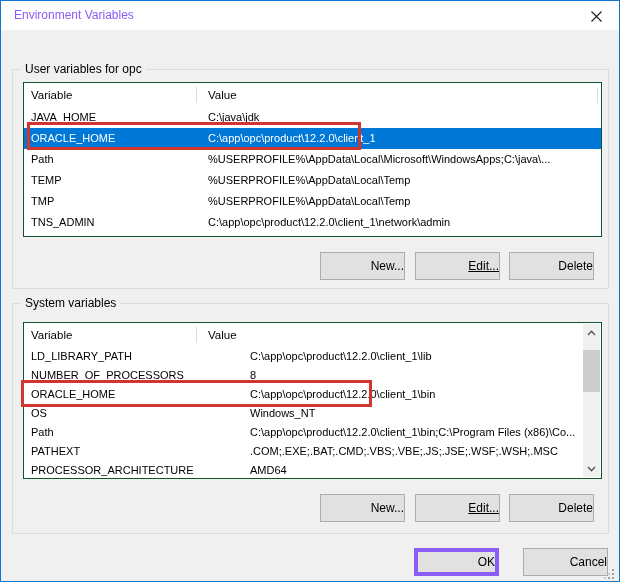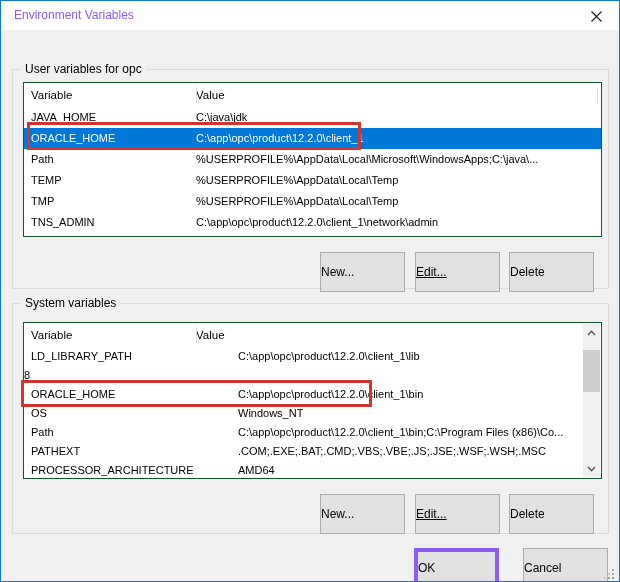--- a/index.html
+++ b/index.html
@@ -36,41 +36,41 @@
   }
   #table-user   { top:12px; height:155px; }
   #table-system { top:18px; height:157px; }
 
   .thead { position:relative; display:flex; height:24px; line-height:24px; font-size:11.5px; color:#000; }
   .hdr-divider { position:absolute; top:4px; width:1px; height:16px; background:#dcdcdc; }
 
   .trow { display:flex; height:21px; line-height:21px; font-size:11px; color:#000; }
   .trow2 { display:flex; height:19px; line-height:19px; font-size:11px; color:#000;gap:42px; }
   .cname { flex:none; width:172px; padding-left:7px; overflow:hidden; white-space:nowrap; }
-  .cval  { flex:1; padding-left:0; padding-right:4px; overflow:hidden; white-space:nowrap; }
+  .cval  { flex:1; padding-left:12px; padding-right:4px; overflow:hidden; white-space:nowrap; }
   .selected { background:#0078d7; color:#ffffff; }
 
   
   .scrollbar {
     position:absolute; top:1px; right:1px; bottom:1px; width:17px;
     background:#f0f0f0; display:flex; flex-direction:column;
   }
   .scroll-arrow {
     flex:none; height:17px; width:17px; background:#f0f0f0; border:none;
     display:flex; align-items:center; justify-content:center; cursor:pointer;
   }
   .scroll-track { position:relative; flex:1; }
   .scroll-thumb { position:absolute; left:0; right:0; top:9px; height:42px; background:#cdcdcd; }
 
   
   .btn {
-    position:absolute; width:85px; height:40px;
+    position:absolute; width:85px; height:28px;
     background:#e1e1e1; border:1px solid #adadad;
     font-family:"Liberation Sans", sans-serif; font-size:12px; color:#000;
-    text-align:left; line-height:21px; cursor:pointer;
+    text-align:right; line-height:21px; cursor:pointer;
   }
   .btn.default { border:4px solid #8b5cf6; line-height:19px; }
   .btn-new    { left:307px; }
   .btn-edit   { left:402px;text-decoration:underline; }
   .btn-delete { left:496px; }
   #group-user   .btn { top:182px; }
   #group-system .btn { top:190px; }
   #ok-btn     { left:413px; top:547px; }
   #cancel-btn { left:522px; top:547px; }
 
@@ -144,20 +144,21 @@
       <div class="thead">
         <span class="cname">Variable</span>
         <span class="cval">Value</span>
         <span class="hdr-divider" style="left:172px"></span>
       </div>
       <div class="trow2">
         <span class="cname">LD_LIBRARY_PATH</span>
         <span class="cval">C:\app\opc\product\12.2.0\client_1\lib</span>
       </div>
       <div class="trow2">
+        <span class="cname">NUMBER_OF_PROCESSORS</span>
         <span class="cval">8</span>
       </div>
       <div class="trow2">
         <span class="cname">ORACLE_HOME</span>
         <span class="cval">C:\app\opc\product\12.2.0\client_1\bin</span>
       </div>
       <div class="trow2">
         <span class="cname">OS</span>
         <span class="cval">Windows_NT</span>
       </div>

